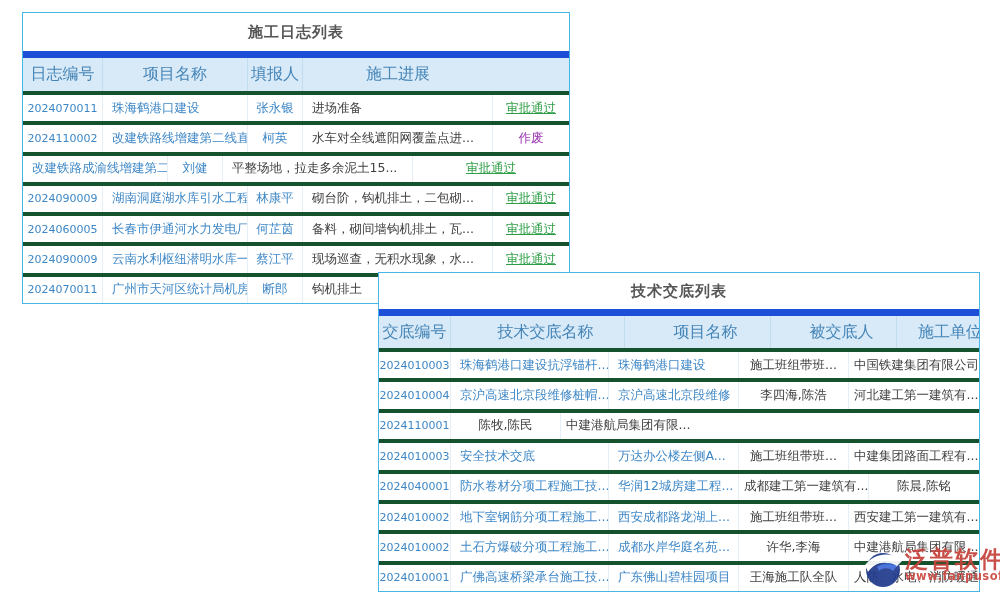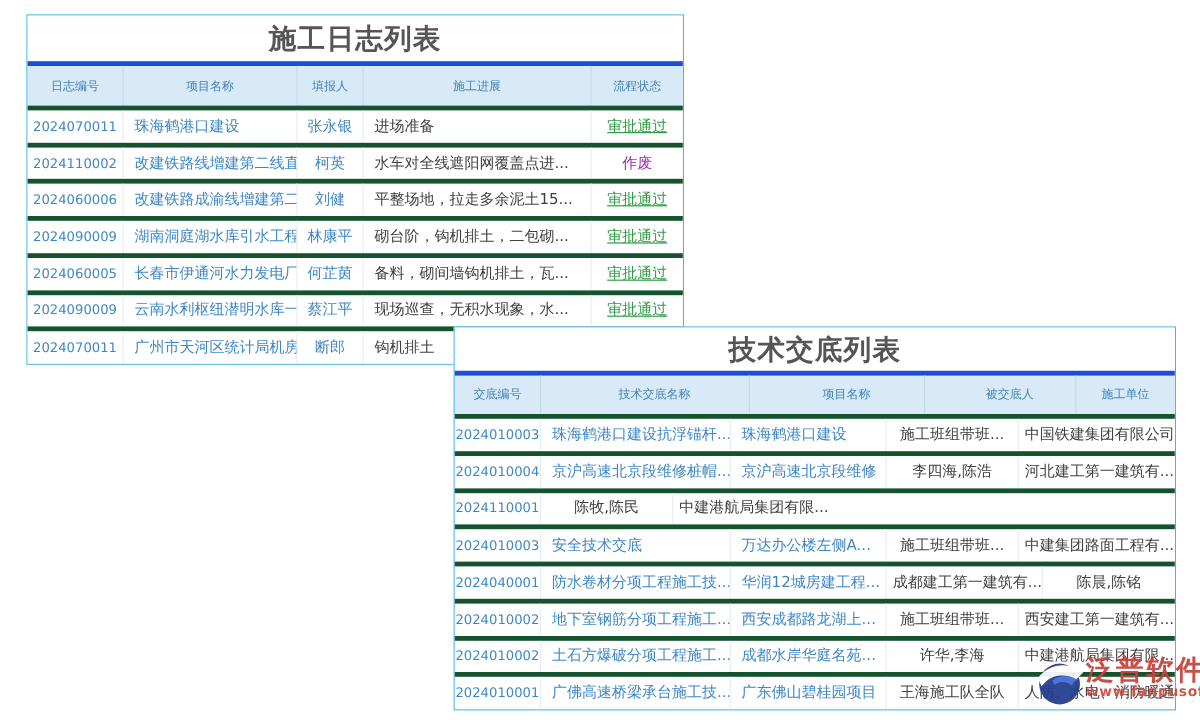--- a/index.html
+++ b/index.html
@@ -10,26 +10,26 @@
   }
   .stage{position:absolute;inset:0;}
   .win{
     position:absolute;background:#fff;border:1px solid #45b6e5;
     box-sizing:border-box;display:flex;flex-direction:column;
   }
   .win1{left:22px;top:12px;width:548px;height:292px;z-index:1;}
   .win2{left:378px;top:272px;width:602px;height:320px;z-index:5;}
   .win-title{
     flex:0 0 38px;display:flex;align-items:center;justify-content:center;
-    font-size:23px;font-weight:bold;color:#555;background:#fff;letter-spacing:1px;
+    font-size:15px;font-weight:bold;color:#555;background:#fff;letter-spacing:1px;
   }
   .win2 .win-title{flex:0 0 36px;}
   .thead{
-    flex:0 0 33px;display:flex;background:#d8eaf8;border-top:4px solid #1d4ed8;
-    color:#4484b6;font-size:10px;
+    flex:0 0 33px;display:flex;background:#d8eaf8;border-top:7px solid #1d4ed8;
+    color:#4484b6;font-size:16px;
   }
   .win2 .thead{flex:0 0 32px;gap:16px;}
   .th,.td{
     display:flex;align-items:center;justify-content:center;
     box-sizing:border-box;overflow:hidden;white-space:nowrap;
   }
   .th{border-right:1px solid #c2dcef;}
   .th:last-child,.td:last-child{border-right:none;}
   .tr{flex:1 1 0;display:flex;border-top:4px solid #14532d;font-size:12.5px;color:#404040;background:#fff;}
   .td{border-right:1px solid #e6eef6;}
@@ -64,39 +64,37 @@
 
 <div class="stage">
 
   <section class="win win1">
     <div class="win-title">施工日志列表</div>
     <div class="thead">
       <div class="th c1">日志编号</div>
       <div class="th c2">项目名称</div>
       <div class="th c3">填报人</div>
       <div class="th c4">施工进展</div>
-      <div class="th c5">流程状态</div>
     </div>
 
     <div class="tr">
       <div class="td c1 id-cell">2024070011</div>
       <div class="td c2 left link">珠海鹤港口建设</div>
       <div class="td c3 link">张永银</div>
       <div class="td c4 left">进场准备</div>
       <div class="td c5 status" data-status="approved">审批通过</div>
     </div>
     <div class="tr">
       <div class="td c1 id-cell">2024110002</div>
       <div class="td c2 left link">改建铁路线增建第二线直...</div>
       <div class="td c3 link">柯英</div>
       <div class="td c4 left">水车对全线遮阳网覆盖点进...</div>
       <div class="td c5 status" data-status="voided">作废</div>
     </div>
     <div class="tr">
-      <div class="td c1 id-cell">2024060006</div>
       <div class="td c2 left link">改建铁路成渝线增建第二...</div>
       <div class="td c3 link">刘健</div>
       <div class="td c4 left">平整场地，拉走多余泥土15...</div>
       <div class="td c5 status" data-status="approved">审批通过</div>
     </div>
     <div class="tr">
       <div class="td c1 id-cell">2024090009</div>
       <div class="td c2 left link">湖南洞庭湖水库引水工程...</div>
       <div class="td c3 link">林康平</div>
       <div class="td c4 left">砌台阶，钩机排土，二包砌...</div>

